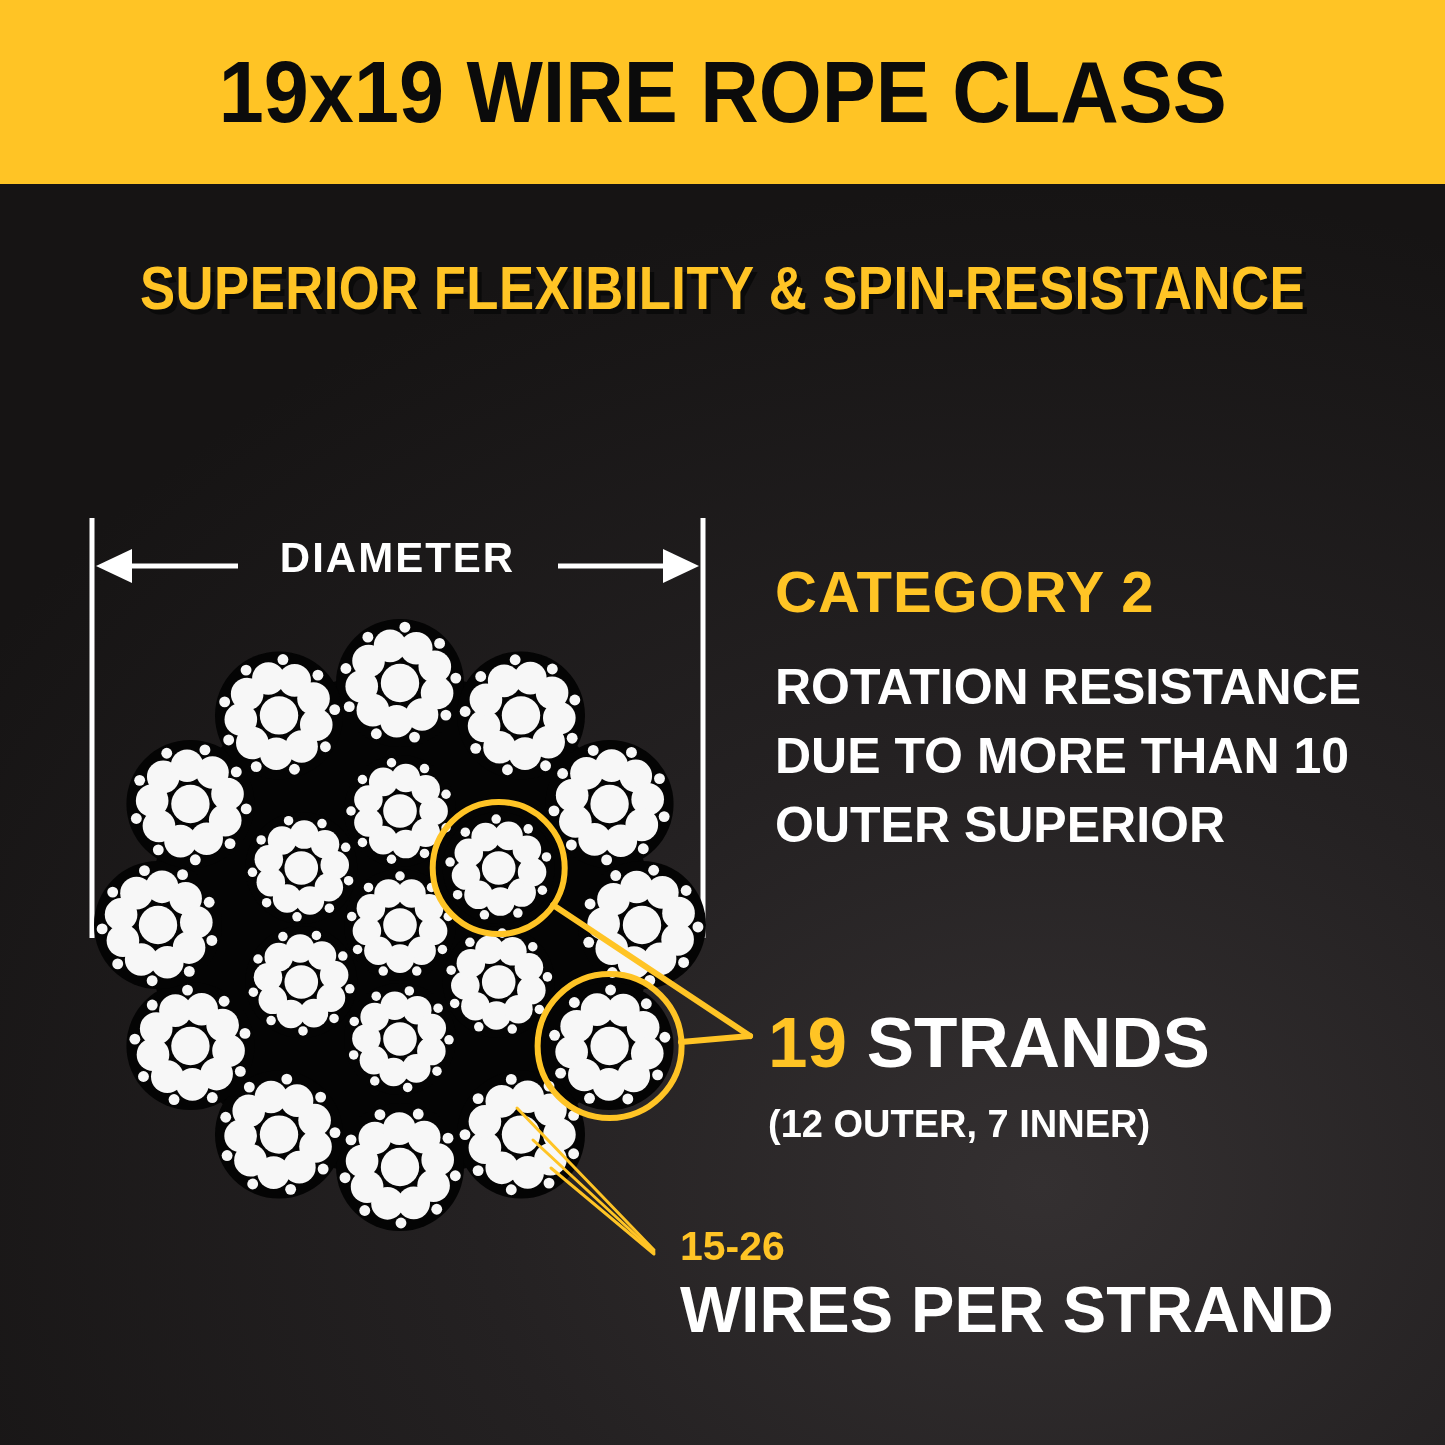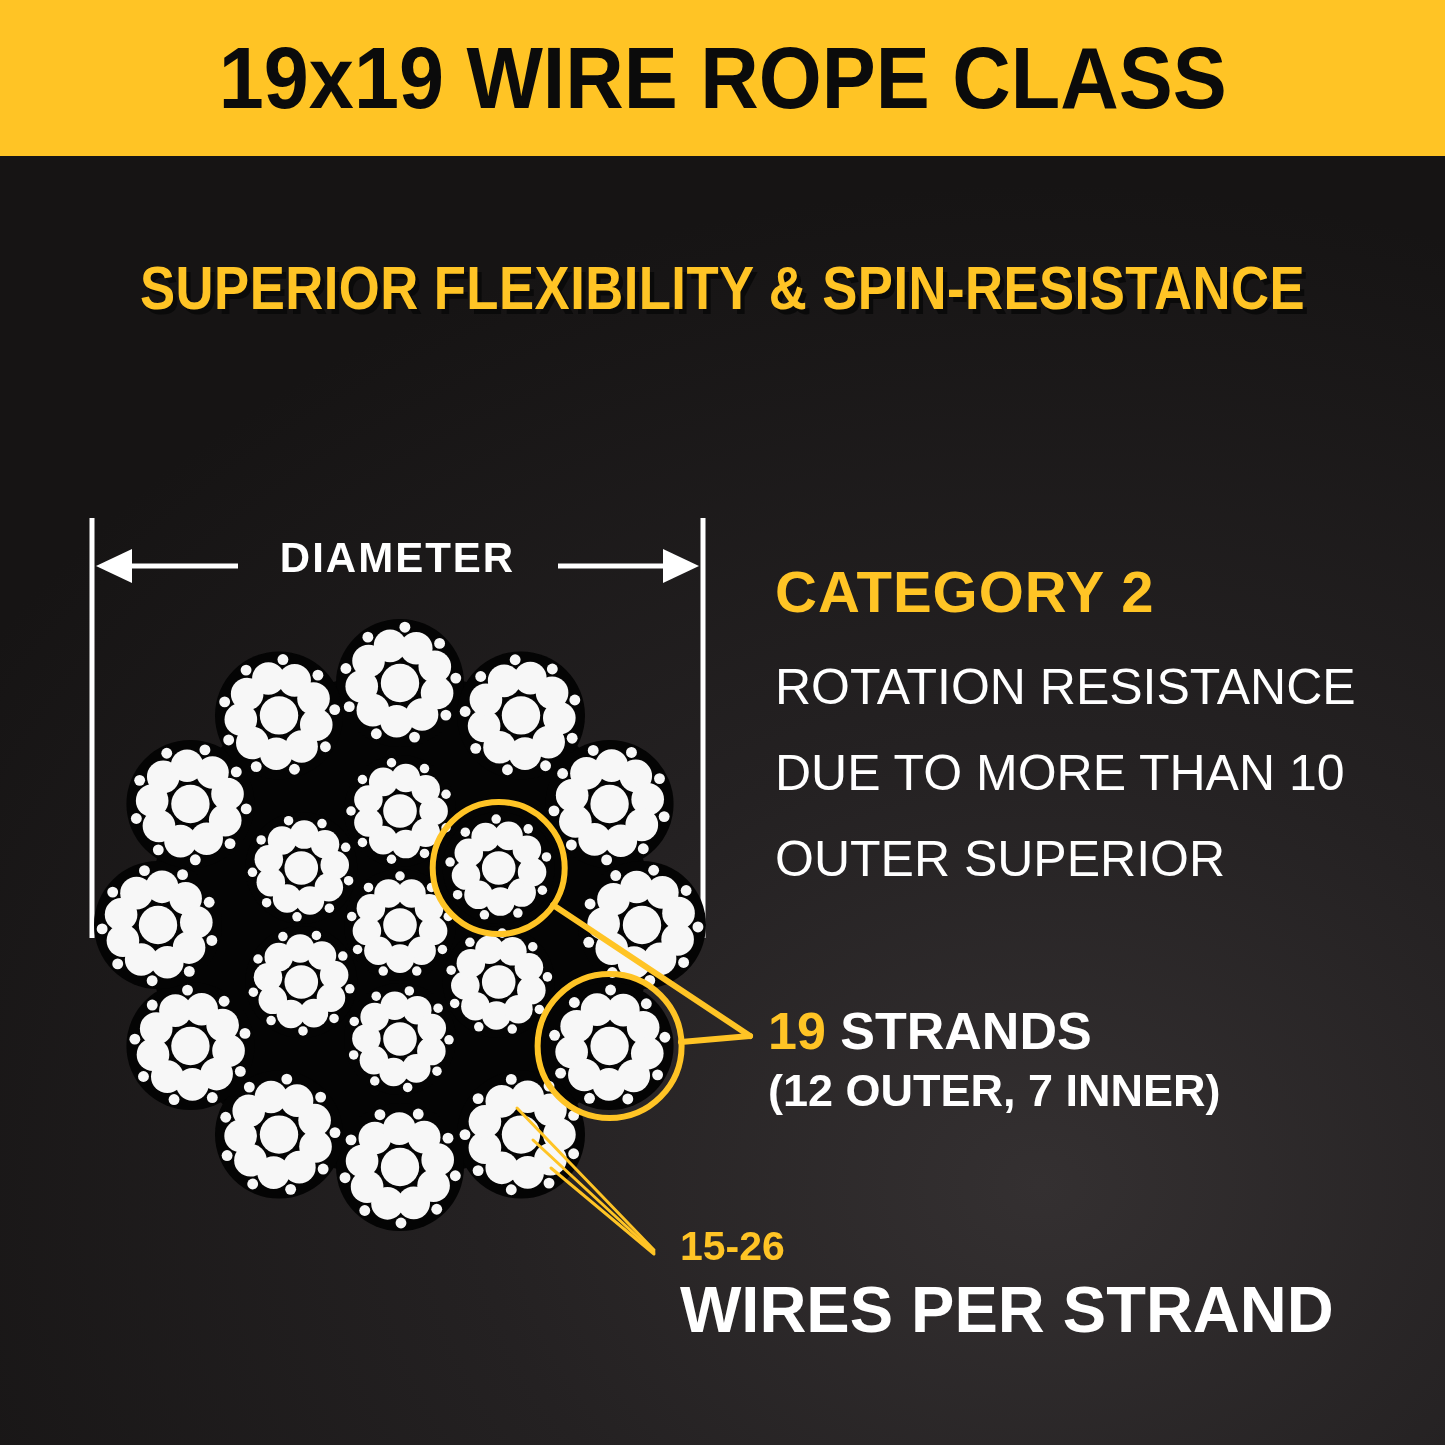--- a/index.html
+++ b/index.html
@@ -2,44 +2,44 @@
 <html><head>
 <meta charset="utf-8">
 <style>
   html,body { margin:0; padding:0; background:#111; }
   .canvas {
     position:relative; width:1445px; height:1445px; overflow:hidden;
     background: radial-gradient(1250px 1000px at 72% 82%, #343031 0%, #242122 45%, #161414 100%);
     font-family:"Liberation Sans","DejaVu Sans",sans-serif;
   }
   .header-banner {
-    position:absolute; top:0; left:0; right:0; height:156px;
+    position:absolute; top:0; left:0; right:0; height:184px;
     display:flex; align-items:center; justify-content:center;
   }
   .header-title {
     margin:0; font-size:88px; font-weight:900; color:#0b0b0b;
     white-space:nowrap; transform:scaleX(0.92); letter-spacing:0;
   }
   .subtitle {
     position:absolute; top:252px; left:0; right:0; text-align:center;
     font-size:62px; font-weight:900; white-space:nowrap;
     transform:scaleX(0.85); letter-spacing:0.5px;
     text-shadow:5px 5px 0 rgba(8,8,8,0.85);
   }
   .diagram-svg { position:absolute; left:0; top:0; width:1445px; height:1445px; }
   .diameter-label {
     position:absolute; left:92px; top:534px; width:611px; text-align:center;
     color:#fff; font-size:42px; font-weight:900; letter-spacing:2px; white-space:nowrap;
   }
   .category-block { position:absolute; left:775px; top:558px; }
   .category-title { font-size:58px; font-weight:900; letter-spacing:1px; margin-bottom:28px; white-space:nowrap; }
-  .category-line { color:#fff; font-size:50px; font-weight:400; line-height:1.38; white-space:nowrap;margin-top:17px; }
+  .category-line { color:#fff; font-size:50px; font-weight:700; line-height:1.38; white-space:nowrap; }
   .strands-block { position:absolute; left:768px; top:1000px; color:#fff; font-weight:900; }
-  .strands-line1 { font-size:52px; line-height:1.2; white-space:nowrap; }
-  .strands-line2 { font-size:45px; line-height:1.3; white-space:nowrap; }
+  .strands-line1 { font-size:71px; line-height:1.2; white-space:nowrap; }
+  .strands-line2 { font-size:38px; line-height:1.3; white-space:nowrap;margin-top:15px; }
   .wires-block { position:absolute; left:680px; top:1224px; font-weight:900; }
   .wires-value { font-size:41px; line-height:1.1; white-space:nowrap; }
   .wires-label { color:#fff; font-size:65px; line-height:1.25; white-space:nowrap; }
   .accent {  }
 </style>
 </head>
 <body>
 
 <div class="canvas">
 

